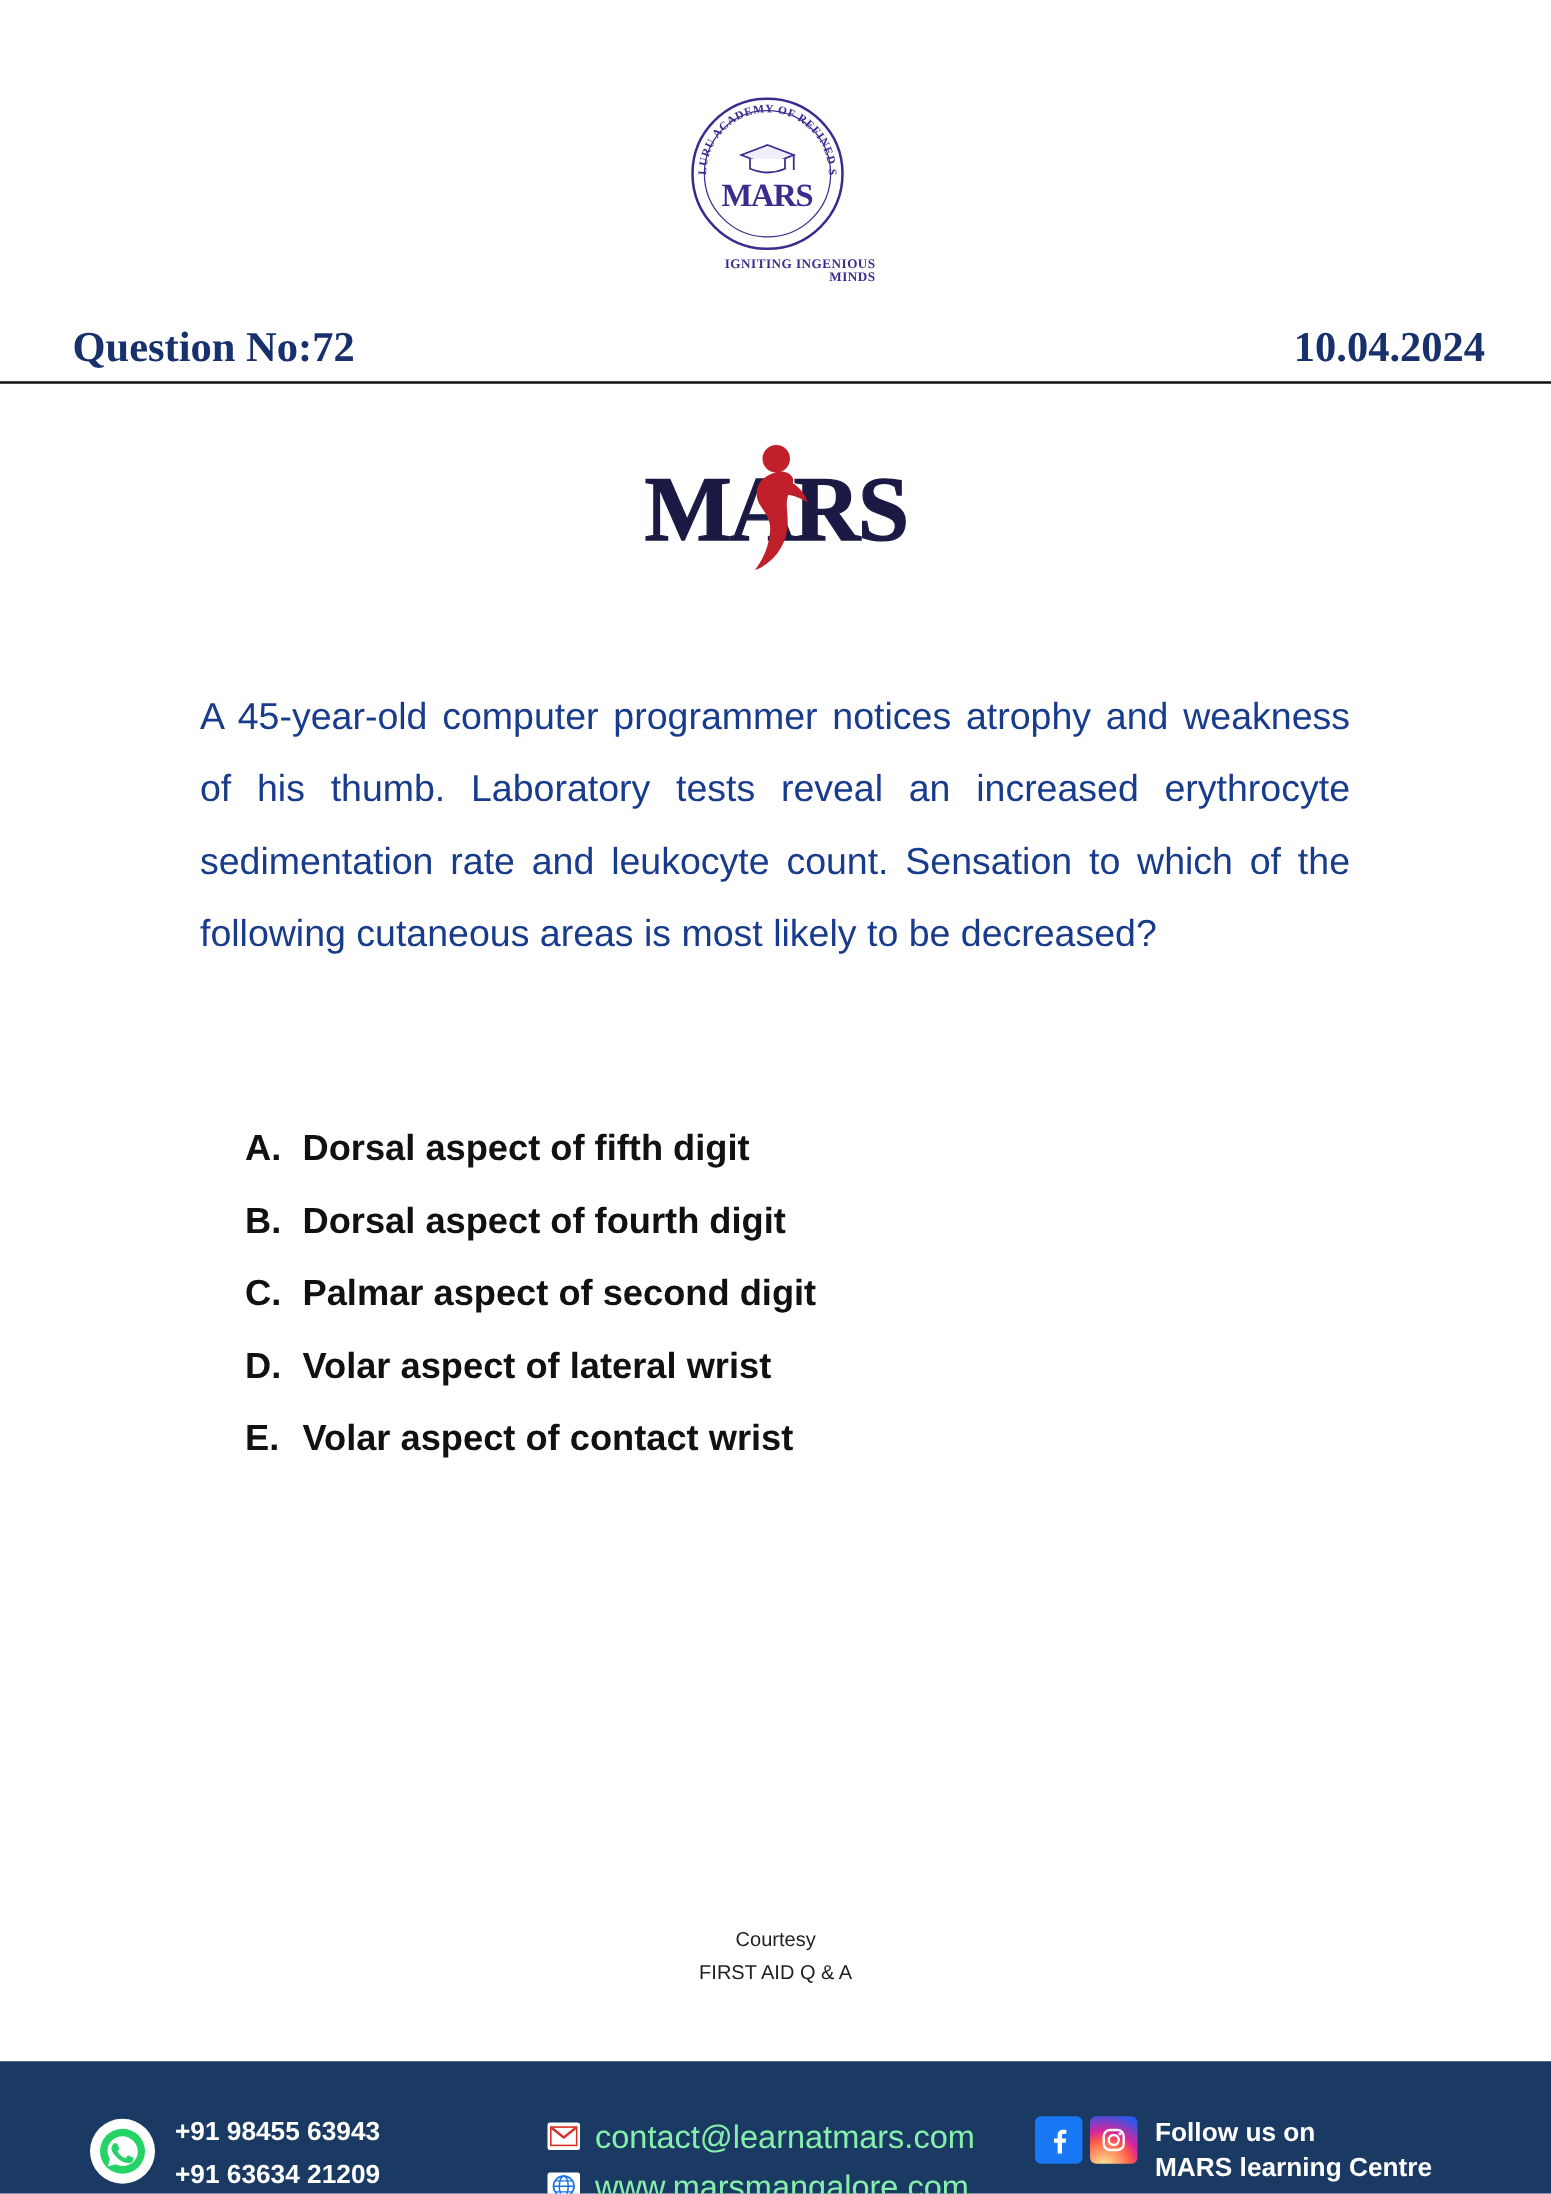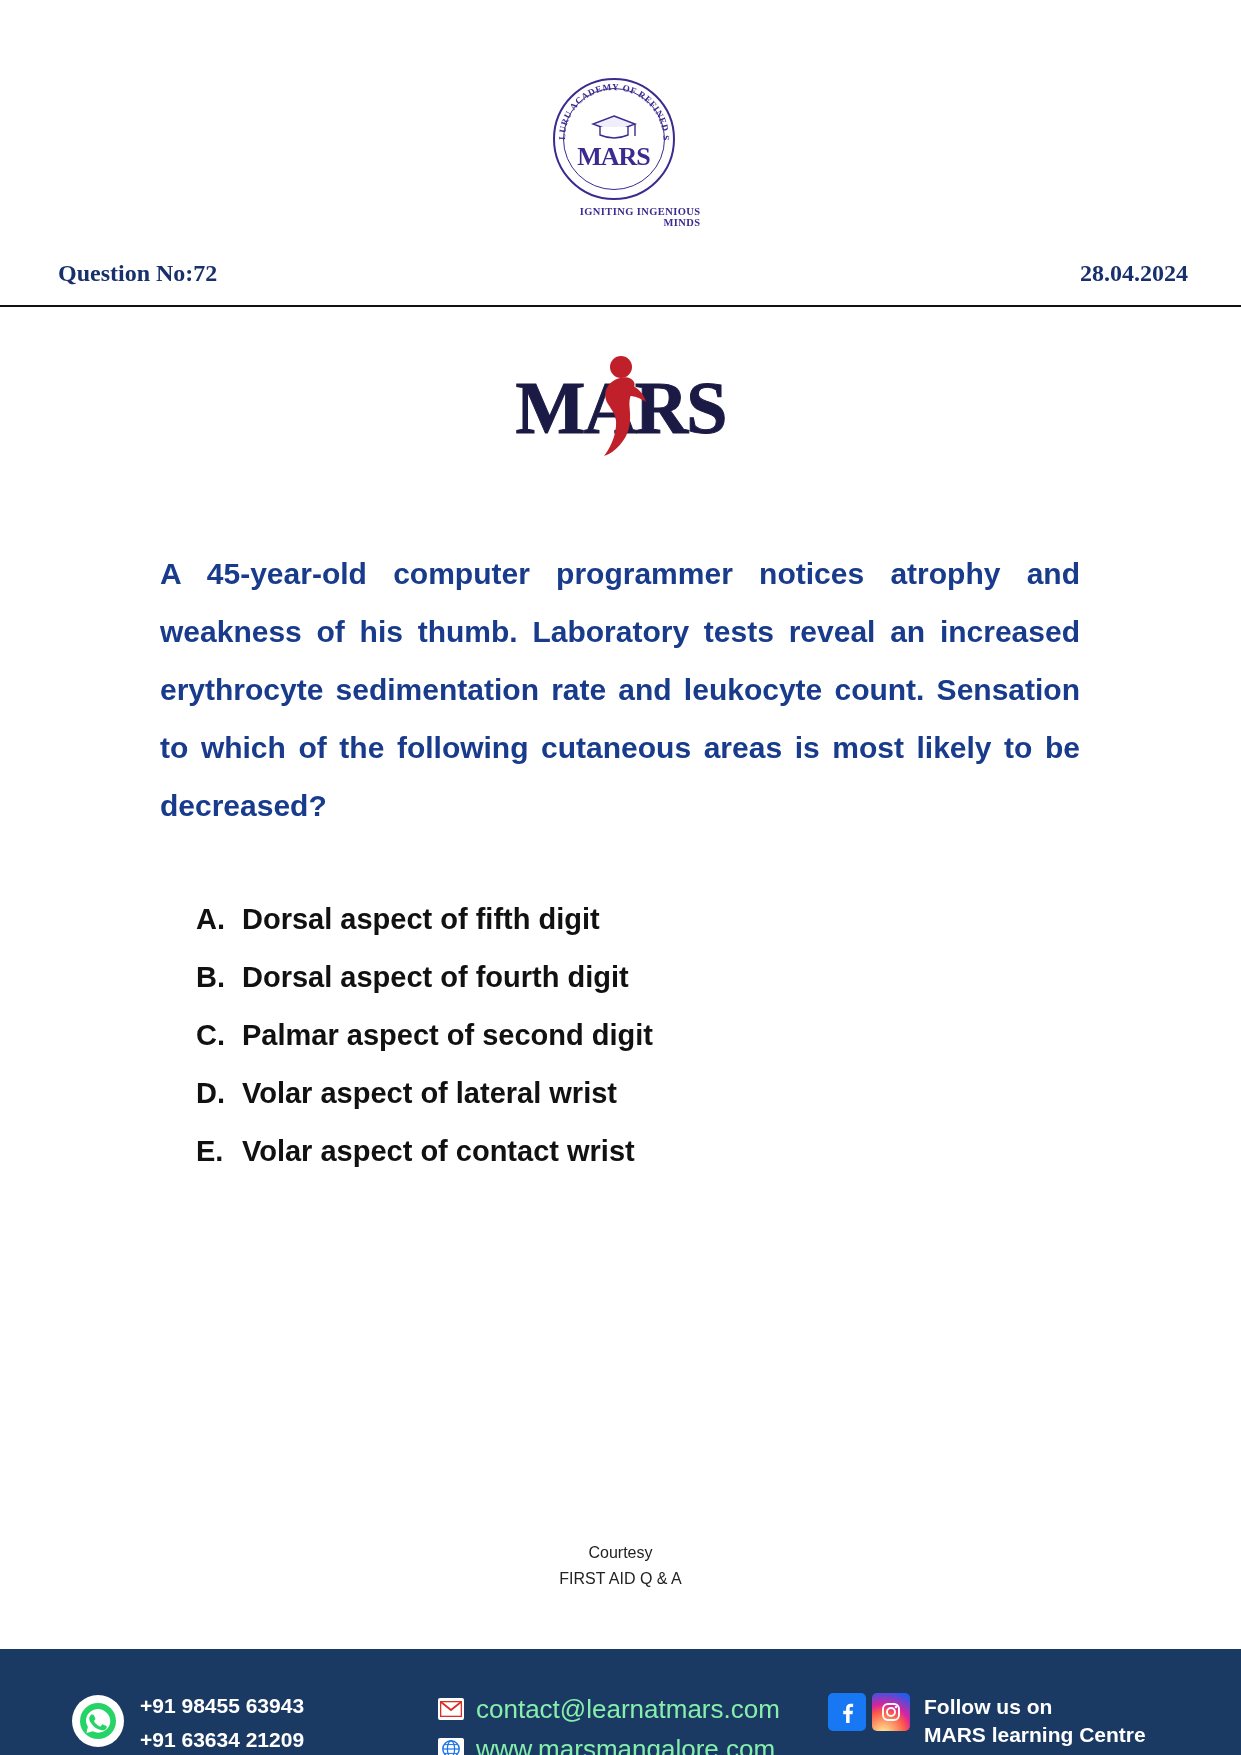--- a/index.html
+++ b/index.html
@@ -99,21 +99,21 @@
   .header-row {
     position: absolute;
     top: 260px;
     left: 58px;
     width: 1130px;
     display: flex;
     justify-content: space-between;
     align-items: flex-end;
     font-family: "Liberation Serif", serif;
     font-weight: bold;
-    font-size: 24px;
+    font-size: 34px;
     color: #18306b;
   }
   .header-rule {
     position: absolute;
     top: 305px;
     left: 0px;
     width: 1241px;
     height: 2px;
     background: #111111;
   }
@@ -153,21 +153,21 @@
     height: 104px;
   }
 
   
   .question {
     position: absolute;
     top: 545px;
     left: 160px;
     width: 920px;
     font-family: "Liberation Sans", sans-serif;
-    font-weight: bold;
+    font-weight: normal;
     font-size: 30px;
     line-height: 58px;
     color: #183b8c;
     text-align: justify;
     text-justify: inter-word;
   }
 
   
   .options {
     position: absolute;
@@ -332,21 +332,21 @@
           </svg>
         </div>
         <div class="seal-word">MARS</div>
       </div>
       <div class="seal-tag">IGNITING INGENIOUS MINDS</div>
     </div>
   </div>
 
   <div class="header-row">
     <div>Question No:72</div>
-    <div>28.04.2024</div>
+    <div>10.04.2024</div>
   </div>
   <div class="header-rule"></div>
 
   <div class="wordmark">
     <div class="wordmark-inner">
       <div class="wordmark-text">MARS</div>
       <div class="wordmark-figure">
         <svg width="60" height="104" viewBox="0 0 60 104" aria-hidden="true">
           <circle cx="31" cy="13" r="11" fill="#c0202a"></circle>
           <path d="M30 24 C16 28 12 40 18 50 C23 58 27 62 26 72 C25 84 20 94 14 102 C26 98 36 86 39 74 C42 60 38 52 40 44 C42 36 46 32 44 28 C42 24 36 22 30 24 Z" fill="#c0202a"></path>

